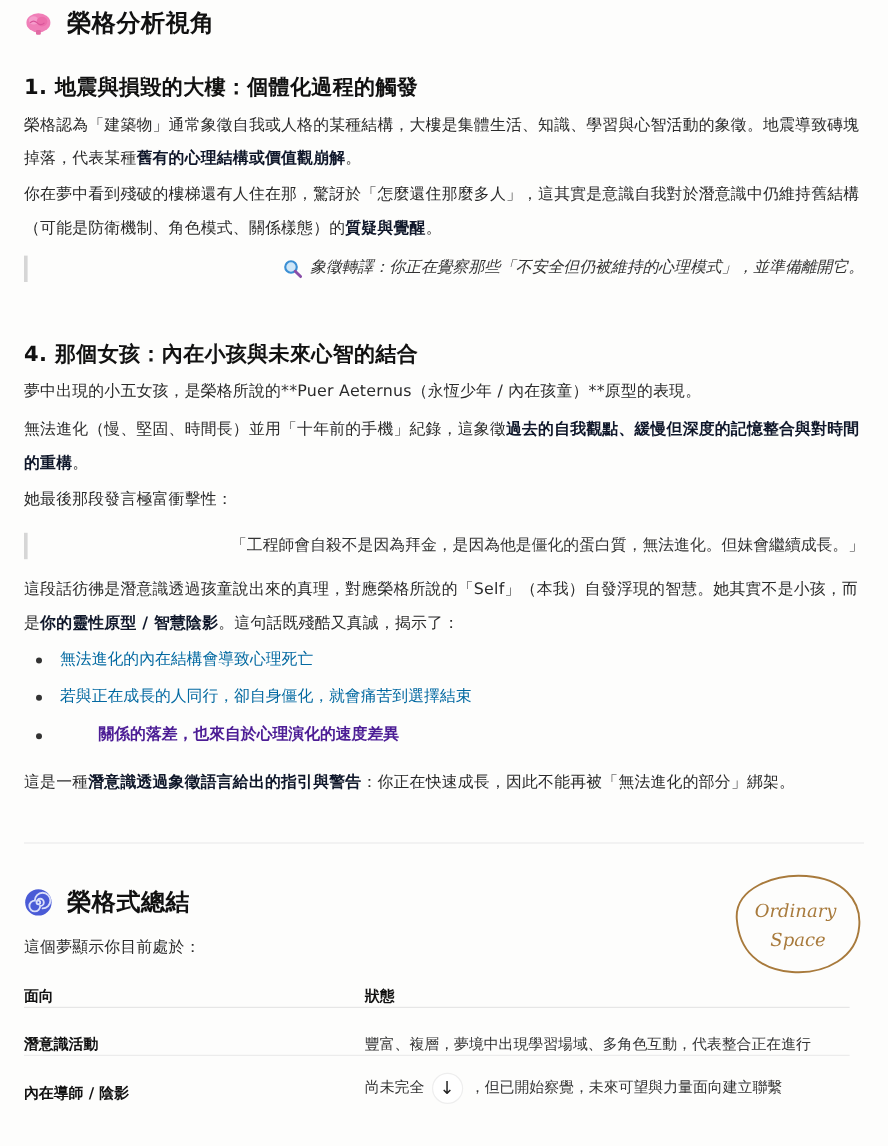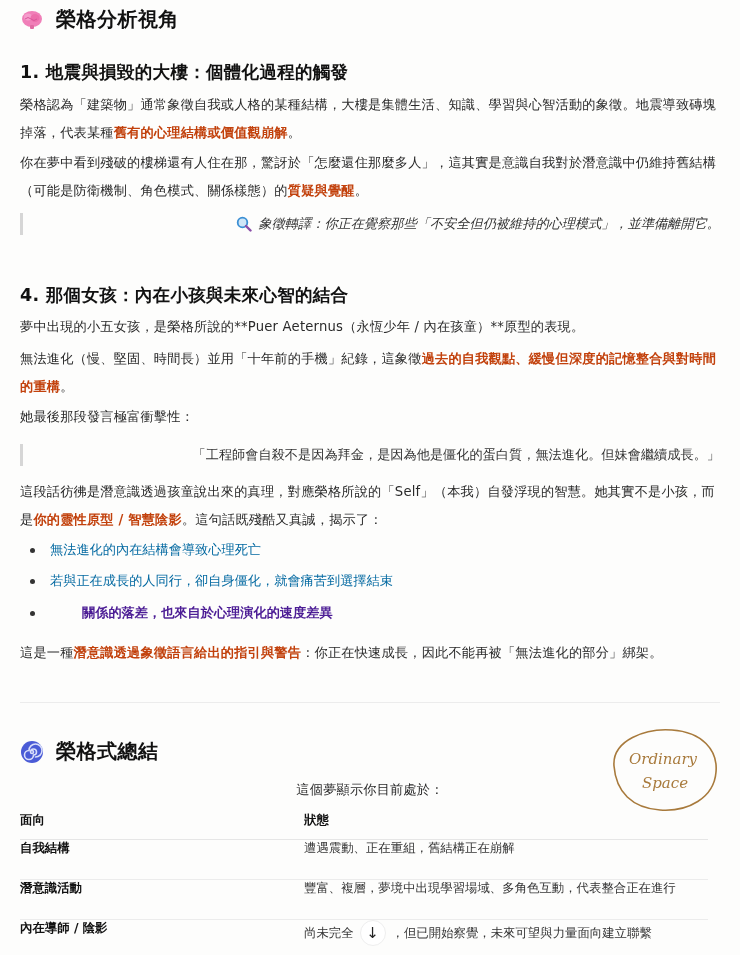--- a/index.html
+++ b/index.html
@@ -41,21 +41,21 @@
     }
     .p {
       position: absolute;
       left: 20px;
       width: 700px;
       font-size: 13.2px;
       line-height: 28px;
       color: #2a2a2a;
       letter-spacing: 0.2px;
     }
-    .p b { color: #c2410c; font-weight: bold; }
+    .p b { color: #0f172a; font-weight: bold; }
     .quote {
       position: absolute;
       left: 20px;
       width: 700px;
       height: 22px;
       border-left: 3px solid #d6d6d6;
       padding-left: 20px;
       font-size: 13.2px;
       line-height: 22px;
       color: #333;
@@ -86,21 +86,21 @@
     }
     .table {
       position: absolute;
       left: 20px;
       top: 812px;
       width: 688px;
       font-size: 12.4px;
     }
     .trow {
       display: flex;
-      align-items: flex-start;
+      align-items: flex-end;
       height: 40px;
       border-bottom: 1px solid #ececec;
     }
     .trow.head { height: 28px; border-bottom: 1px solid #e6e6e6; font-weight: bold; color: #111; }
     .tcell.c1 { width: 284px; font-weight: bold; color: #111; }
     .tcell.c2 { flex: 1; color: #333; }
     .stamp {
       position: absolute;
       left: 606px; top: 726px;
       width: 114px; height: 86px;
@@ -191,36 +191,32 @@
   <div class="divider"></div>
 
   <div class="h1" style="top:738px;">
     <svg class="emoji" viewBox="0 0 24 24">
       <circle cx="12" cy="12" r="11" fill="#4a5bd6"></circle>
       <path d="M12 12 m0 -1.5 a1.5 1.5 0 1 1 -1.5 1.5 a3 3 0 1 1 3 3 a4.5 4.5 0 1 1 -4.5 -4.5 a6.5 6.5 0 1 1 6.5 6.5" stroke="#d9defa" stroke-width="1.6" fill="none" stroke-linecap="round"></path>
     </svg>
     <span>榮格式總結</span>
   </div>
 
-  <div class="p" style="top:776px;text-align:center;">這個夢顯示你目前處於：</div>
+  <div class="p" style="top:776px;">這個夢顯示你目前處於：</div>
 
   <svg class="stamp" viewBox="0 0 114 86">
     <path d="M8 40 C6 14 40 2 66 4 C96 6 112 24 110 46 C108 72 82 86 54 84 C26 82 10 66 8 40 Z" fill="none" stroke="#a87a3c" stroke-width="1.6"></path>
     <text x="57" y="38" text-anchor="middle" font-family="DejaVu Serif, serif" font-style="italic" font-size="15" fill="#a87a3c">Ordinary</text>
     <text x="59" y="62" text-anchor="middle" font-family="DejaVu Serif, serif" font-style="italic" font-size="15" fill="#a87a3c">Space</text>
   </svg>
 
   <div class="table">
     <div class="trow head">
       <div class="tcell c1">面向</div>
       <div class="tcell c2" style="font-weight:bold;color:#111;">狀態</div>
-    </div>
-    <div class="trow">
-      <div class="tcell c1">自我結構</div>
-      <div class="tcell c2">遭遇震動、正在重組，舊結構正在崩解</div>
     </div>
     <div class="trow">
       <div class="tcell c1">潛意識活動</div>
       <div class="tcell c2">豐富、複層，夢境中出現學習場域、多角色互動，代表整合正在進行</div>
     </div>
     <div class="trow" style="border-bottom:none;">
       <div class="tcell c1">內在導師 / 陰影</div>
       <div class="tcell c2">
         <span>尚未完全</span><span class="scroll-btn">
             <span>↓</span>

